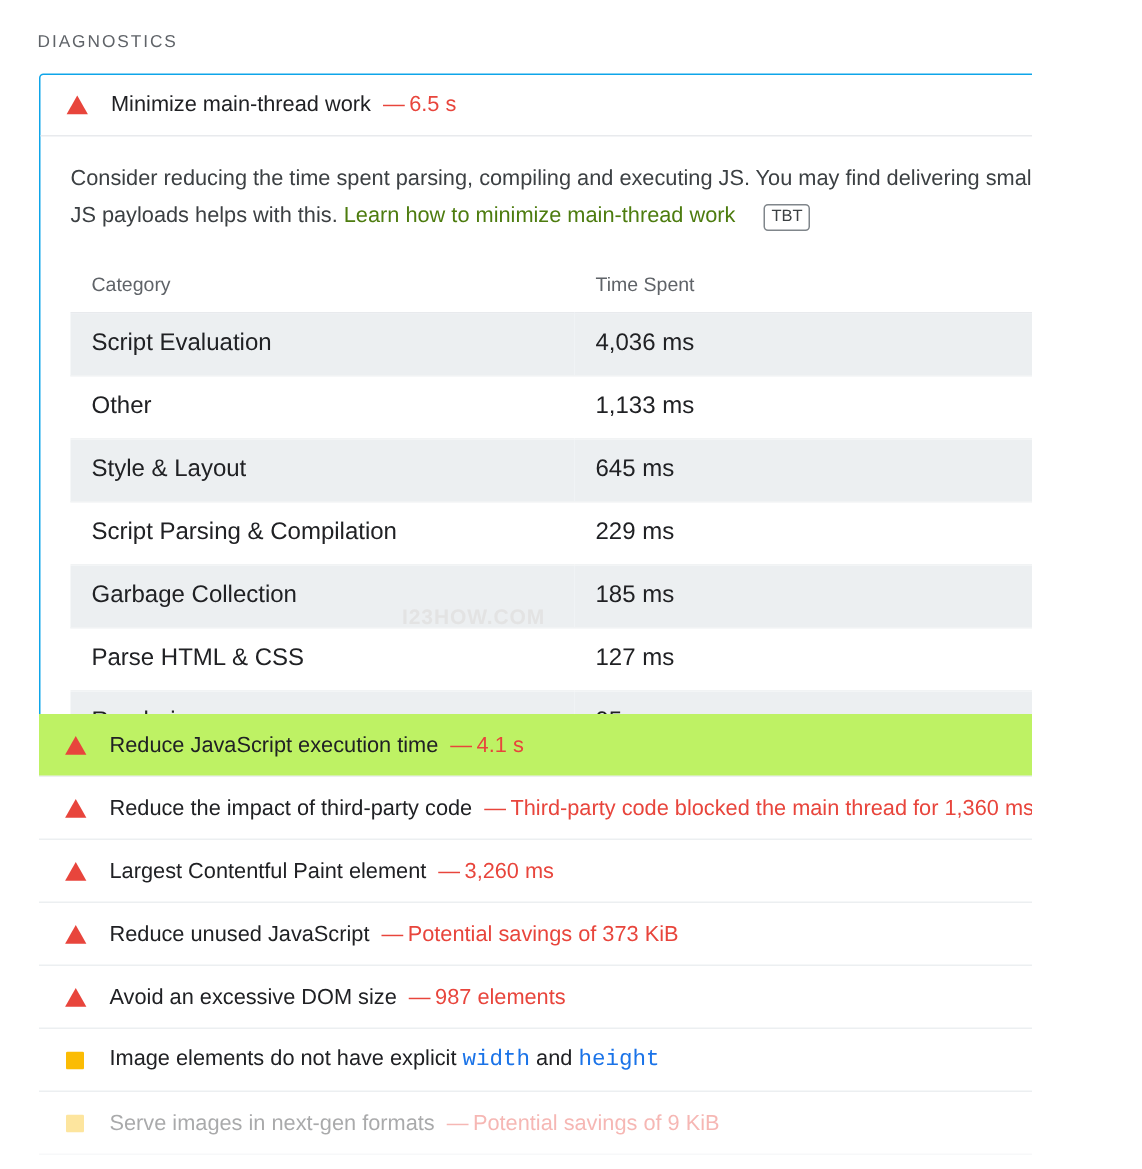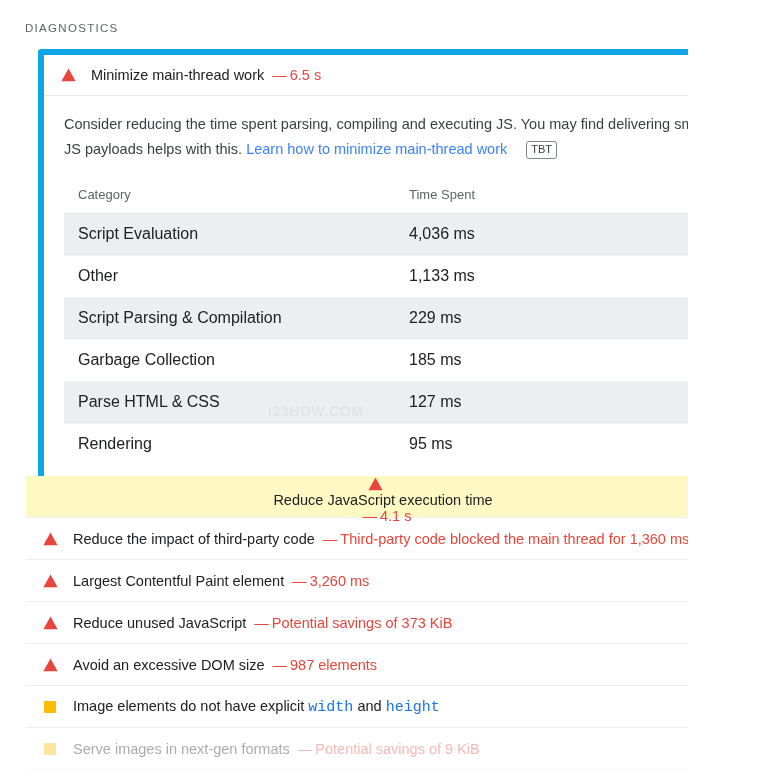--- a/index.html
+++ b/index.html
@@ -27,24 +27,24 @@
     font-size: 11.5px;
     letter-spacing: 1.3px;
     color: #5f6368;
     font-weight: 500;
     text-transform: uppercase;
   }
 
   
   .audit-card {
     position: absolute;
-    left: 38px;
+    left: 26px;
     top: 49px;
     width: 712px;
-    border: 6px solid #0ea5e9;
+    border: 1px solid #0ea5e9;
     border-radius: 3px;
     background: #ffffff;
   }
 
   .card-header {
     display: flex;
     align-items: center;
     height: 41px;
     padding: 0 14px 0 16px;
     border-bottom: 1px solid #e8eaed;
@@ -88,21 +88,21 @@
   
   .card-body { padding: 16px 18px 20px 20px; }
 
   .description {
     font-size: 14.5px;
     line-height: 25px;
     color: #3c4043;
     max-width: 672px;
   }
   .description a {
-    color: #3b82f6;
+    color: #4d7c0f;
     text-decoration: none;
     margin-top: 28px;
   }
   .badge-tbt {
     display: inline-block;
     border: 1px solid #80868b;
     border-radius: 3px;
     font-size: 11px;
     line-height: 13px;
     padding: 1px 4px 2px 4px;
@@ -147,21 +147,21 @@
   }
   .audit-row {
     display: flex;
     align-items: center;
     height: 42px;
     padding: 0 14px 0 16px;
     border-bottom: 1px solid #eceff1;
     background: #ffffff;
     cursor: pointer;
   }
-  .audit-row.hovered { background: #fef9c3; flex-direction: column; }
+  .audit-row.hovered { background: #bef264; }
   .audit-row.dimmed { opacity: 0.38; }
 
   code.inline {
     font-family: "Liberation Mono", monospace;
     font-size: 15px;
     color: #1a73e8;
     background: transparent;
   }
 
   
@@ -216,20 +216,24 @@
         <tbody>
           <tr>
             <td>Script Evaluation</td>
             <td class="num">4,036 ms</td>
           </tr>
           <tr>
             <td>Other</td>
             <td class="num">1,133 ms</td>
           </tr>
           <tr>
+            <td>Style &amp; Layout</td>
+            <td class="num">645 ms</td>
+          </tr>
+          <tr>
             <td>Script Parsing &amp; Compilation</td>
             <td class="num">229 ms</td>
           </tr>
           <tr>
             <td>Garbage Collection</td>
             <td class="num">185 ms</td>
           </tr>
           <tr>
             <td>Parse HTML &amp; CSS</td>
             <td class="num">127 ms</td>

